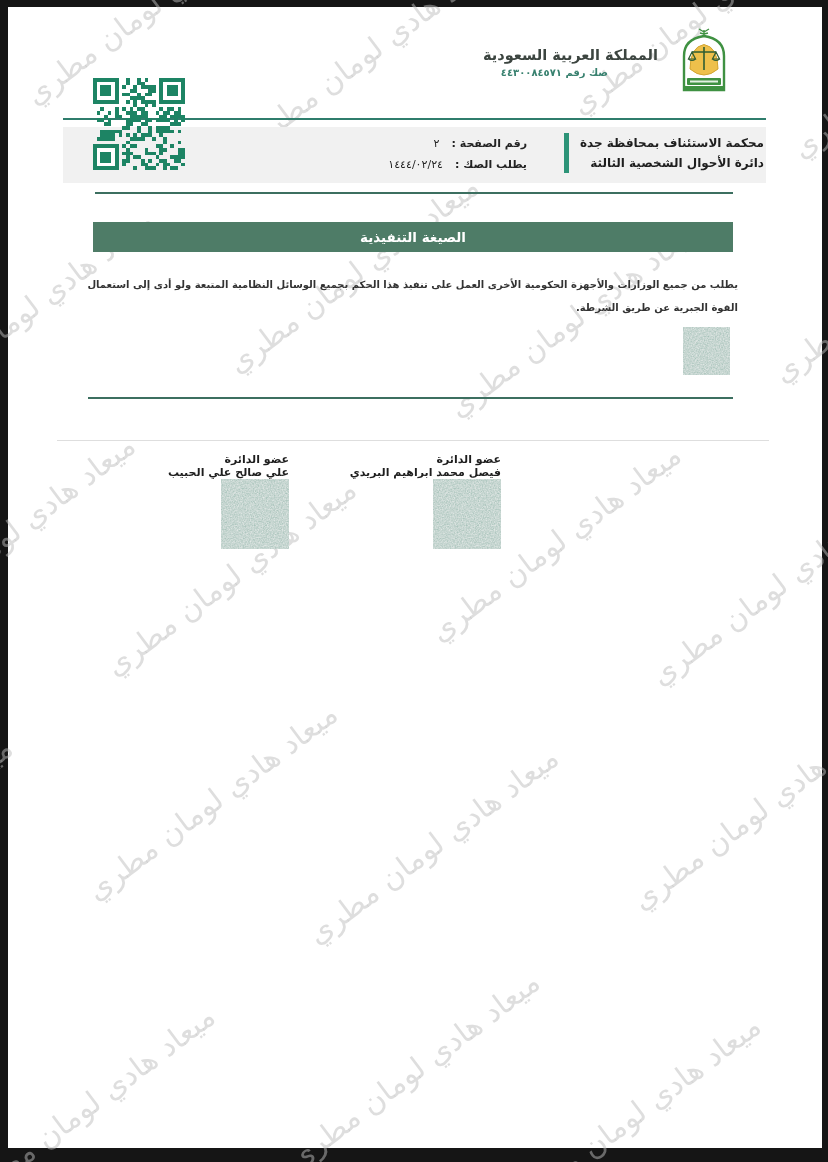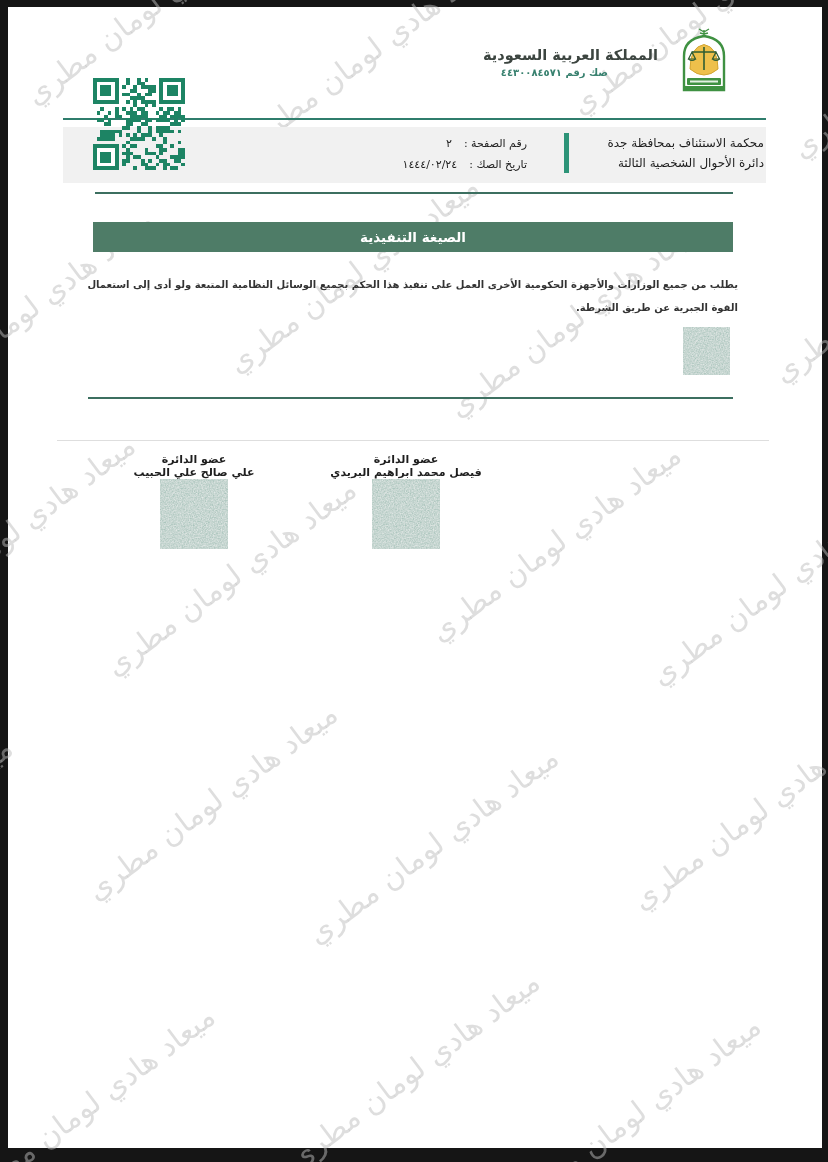--- a/index.html
+++ b/index.html
@@ -15,38 +15,38 @@
   
   .ministry-text{right:164px;top:38px;width:220px;text-align:right;direction:rtl;}
   .ministry-text .l1{font-size:14.5px;font-weight:700;color:#3c4540;line-height:20px;}
   .ministry-text .l2{font-size:13px;font-weight:700;color:#7a7f7c;line-height:18px;}
   .deed-number{left:200px;top:60px;width:400px;direction:rtl;
           font-size:10px;font-weight:600;color:var(--deed-text-green,#38816f);}
   .rule-teal{top:111px;left:55px;width:703px;height:2px;background:var(--line-teal,#2f7d6c);}
   .band{top:120px;left:55px;width:703px;height:56px;background:#f1f1f1;}
   .accent-bar{left:556px;top:126px;width:5px;height:40px;background:var(--accent-bar-green,#2d9478);}
   .court-block{left:566px;top:126px;width:190px;text-align:right;direction:rtl;}
-  .court-block .l{font-size:12px;font-weight:400;color:#1e1e1e;line-height:20px;}
+  .court-block .l{font-size:12px;font-weight:700;color:#1e1e1e;line-height:20px;}
   .meta-block{left:349px;top:126px;width:170px;direction:rtl;}
   .meta-row{display:flex;gap:12px;font-size:11px;color:#222;line-height:21px;}
-  .meta-row .lbl{font-weight:400;}
+  .meta-row .lbl{font-weight:700;}
   .qr-box{left:85px;top:71px;width:92px;height:92px;}
   .rule-dark{top:185px;left:87px;width:638px;height:2px;background:var(--line-dark-green,#3c6f60);}
   
   .banner{left:85px;top:215px;width:640px;height:30px;background:var(--banner-green,#4e7c67);
           color:#fff;font-size:13.5px;font-weight:700;text-align:center;line-height:30px;direction:rtl;}
   .para{left:78px;top:266px;width:652px;direction:rtl;text-align:right;font-size:10px;
           font-weight:600;color:#333;line-height:23px;}
   .clerk-stamp{left:675px;top:320px;}
   .clerk-text{left:380px;top:322px;width:287px;text-align:right;direction:rtl;}
   .clerk-text .l{font-size:12px;font-weight:700;color:#1e1e1e;line-height:22px;}
   .rule-dark2{top:390px;left:80px;width:645px;height:2px;background:var(--line-dark-green,#3c6f60);}
   .rule-gray{top:433px;left:49px;width:712px;height:1px;background:#dedede;}
   
-  .judge{top:446px;width:190px;text-align:center;direction:rtl;}
+  .judge{top:446px;width:190px;direction:rtl;}
   .judge .t{font-size:11px;font-weight:700;color:#1e1e1e;line-height:13px;}
   .judge .n{font-size:11px;font-weight:700;color:#1e1e1e;line-height:13px;}
   .judge.j0{left:523px;}
   .judge.j1{left:303px;}
   .judge.j2{left:91px;}
   .stamp{display:inline-block;}
   svg{display:block;}
   .defs{position:absolute;width:0;height:0;overflow:hidden;}
 </style>
 </head>
@@ -118,21 +118,21 @@
       <div class="l">محكمة الاستئناف بمحافظة جدة</div>
       <div class="l">دائرة الأحوال الشخصية الثالثة</div>
     </div>
 
     <div class="abs meta-block">
       <div class="meta-row">
         <span class="lbl">رقم الصفحة :</span>
         <span class="val">٢</span>
       </div>
       <div class="meta-row">
-        <span class="lbl">تاريخ الصك :</span>
+        <span class="lbl">يطلب الصك :</span>
         <span class="val">١٤٤٤/٠٢/٢٤</span>
       </div>
     </div>
 
     <div class="abs qr-box">
       <svg id="qrsvg" width="92" height="92" viewBox="0 0 25 25" shape-rendering="crispEdges" xmlns="http://www.w3.org/2000/svg">
           <rect x="9" y="0" width="1" height="1" fill="#1d8464"></rect>
           <rect x="12" y="0" width="1" height="1" fill="#1d8464"></rect>
           <rect x="14" y="0" width="1" height="1" fill="#1d8464"></rect>
           <rect x="9" y="1" width="1" height="1" fill="#1d8464"></rect>

